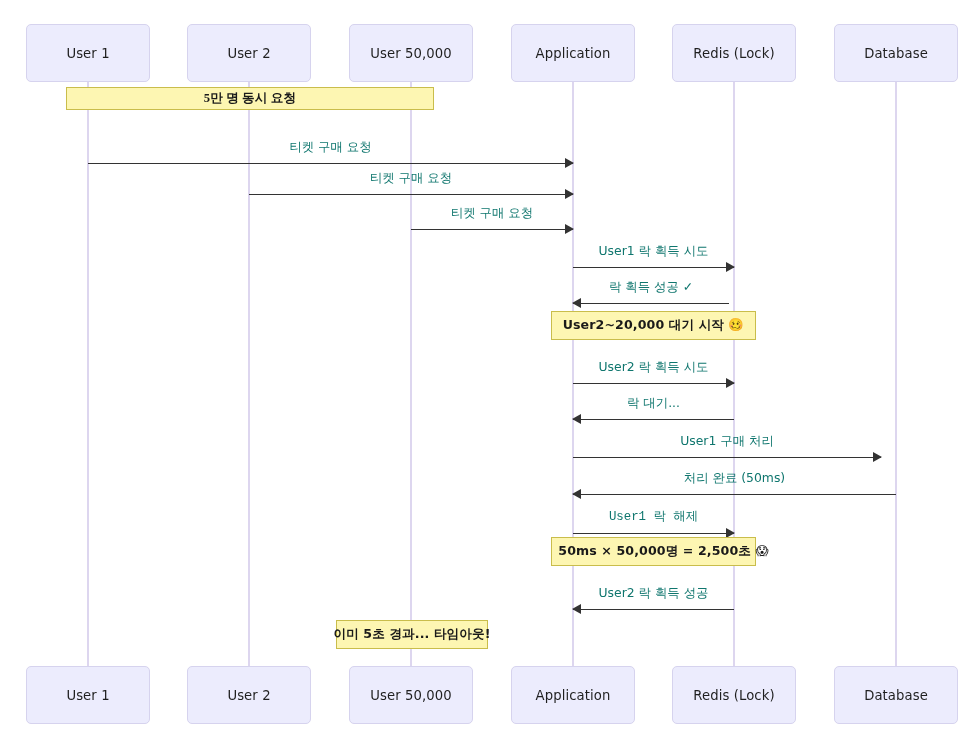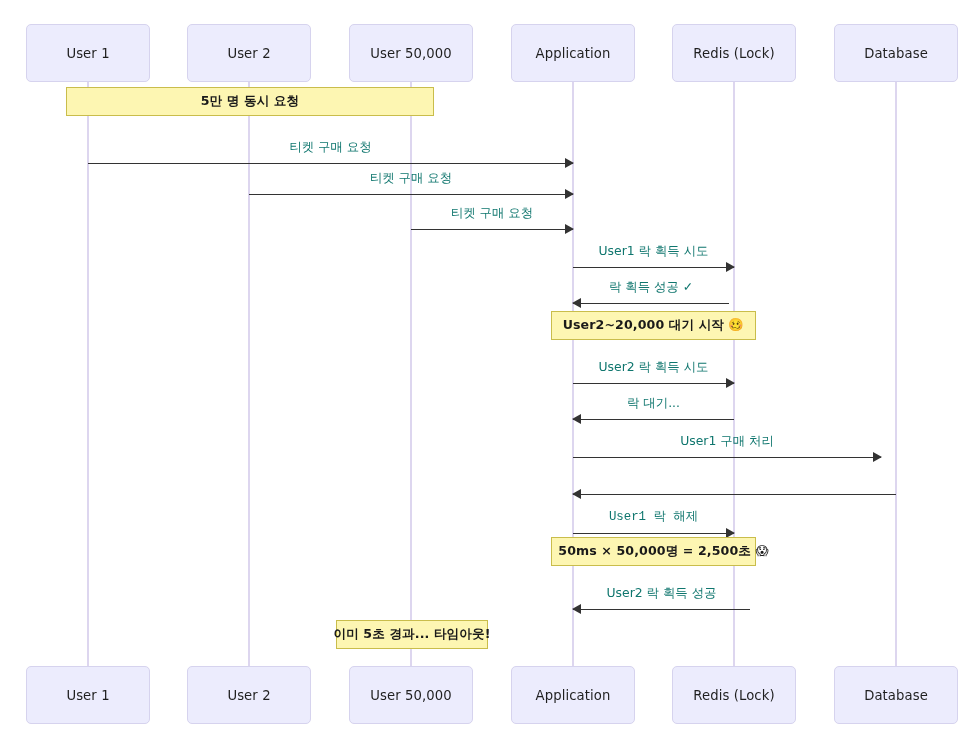--- a/index.html
+++ b/index.html
@@ -196,36 +196,37 @@
         <div class="msg-label">락 대기...</div>
         <div class="msg-line"></div>
         <div class="msg-head"></div>
       </div>
       <div class="message to-right" style="left: 573px; width: 308px; top: 433px;">
         <div class="msg-label">User1 구매 처리</div>
         <div class="msg-line"></div>
         <div class="msg-head"></div>
       </div>
       <div class="message to-left" style="left: 573px; width: 323px; top: 470px;">
+        <div class="msg-label">처리 완료 (50ms)</div>
         <div class="msg-line"></div>
         <div class="msg-head"></div>
       </div>
       <div class="message to-right" style="left: 573px; width: 161px; top: 509px; font-family: Liberation Mono, monospace;">
         <div class="msg-label">User1 락 해제</div>
         <div class="msg-line"></div>
         <div class="msg-head"></div>
       </div>
-      <div class="message to-left" style="left: 573px; width: 161px; top: 585px; padding-left: 16px;">
+      <div class="message to-left" style="left: 573px; width: 161px; top: 585px;">
         <div class="msg-label">User2 락 획득 성공</div>
         <div class="msg-line"></div>
         <div class="msg-head"></div>
       </div>
     </div>
   <div id="notes-layer">
-      <div class="note" style="left: 66px; top: 87px; width: 368px; height: 29px;">
+      <div class="note" style="left: 66px; top: 87px; width: 368px; height: 23px; font-family: Liberation Serif, serif;">
         <span class="note-text">5만 명 동시 요청</span>
       </div>
       <div class="note" style="left: 551px; top: 311px; width: 205px; height: 29px;">
         <span class="note-text">User2~20,000 대기 시작 🥴</span>
       </div>
       <div class="note" style="left: 551px; top: 537px; width: 205px; height: 29px; padding-left: 20px;">
         <span class="note-text">50ms × 50,000명 = 2,500초 😱</span>
       </div>
       <div class="note" style="left: 336px; top: 620px; width: 152px; height: 29px;">
         <span class="note-text">이미 5초 경과... 타임아웃!</span>

